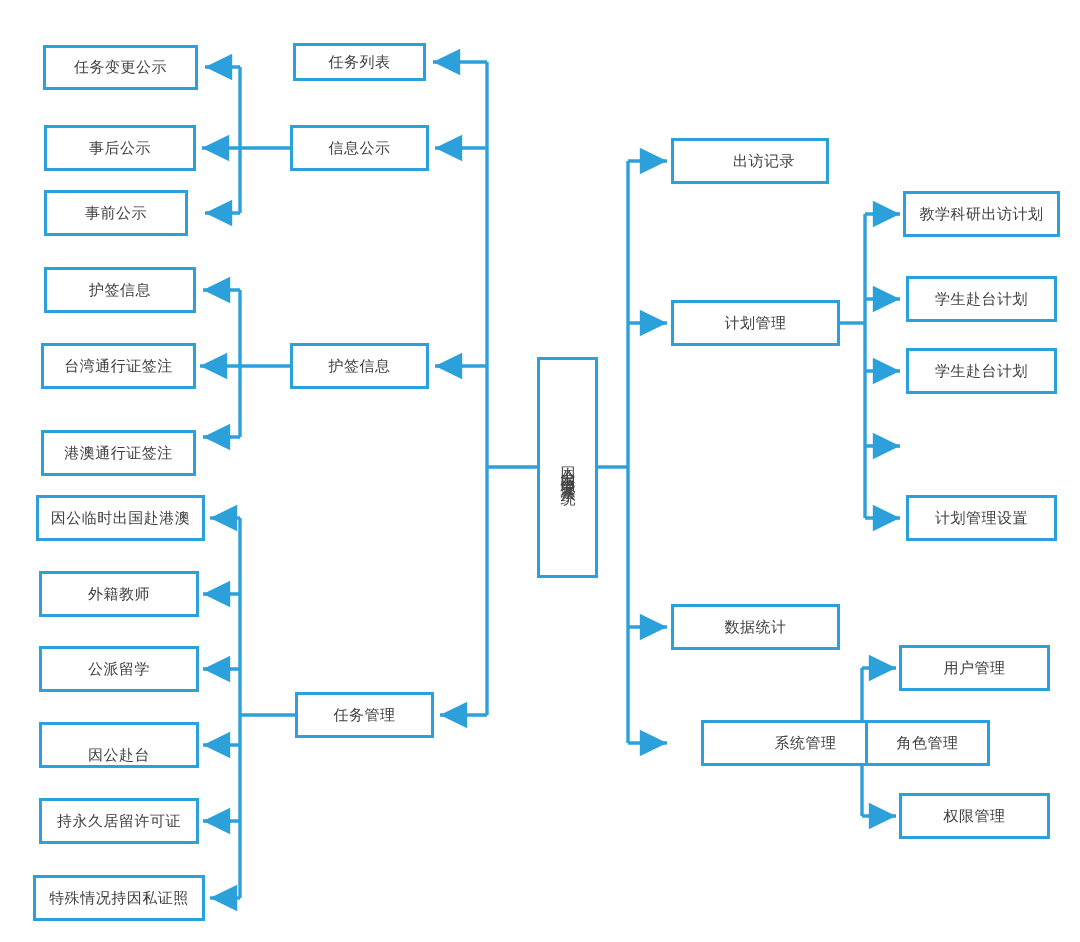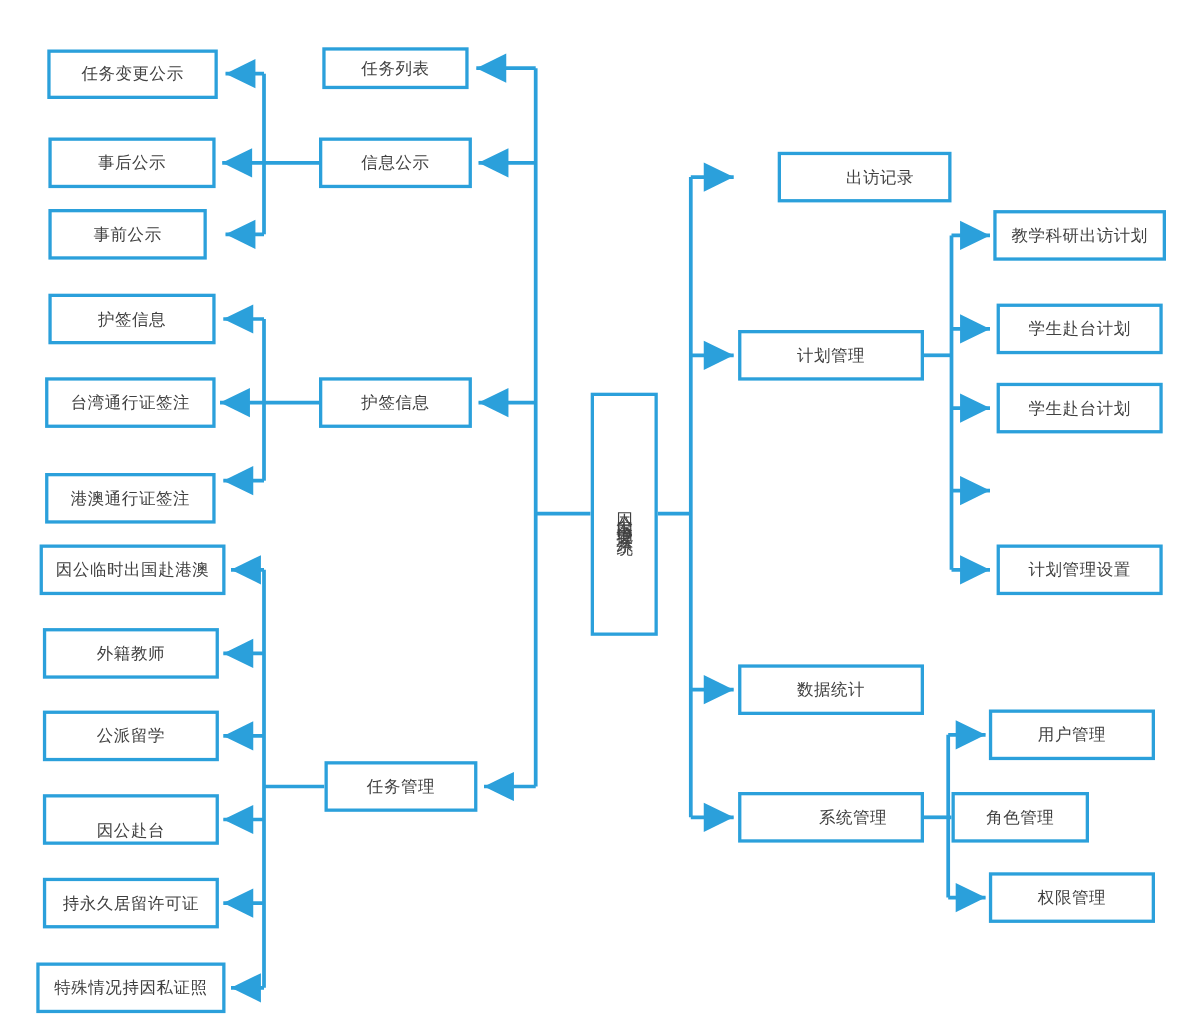--- a/index.html
+++ b/index.html
@@ -156,30 +156,30 @@
   <div class="node" style="left:39px;top:722px;width:160px;height:46px;align-items:flex-end;">
     <span class="label">因公赴台</span>
   </div>
   <div class="node" style="left:39px;top:798px;width:160px;height:46px;">
     <span class="label">持永久居留许可证</span>
   </div>
   <div class="node" style="left:33px;top:875px;width:172px;height:46px;">
     <span class="label">特殊情况持因私证照</span>
   </div>
 
-  <div class="node" style="left:707px;top:138px;width:158px;height:46px;padding-left:28px;">
+  <div class="node" style="left:671px;top:138px;width:158px;height:46px;padding-left:28px;">
     <span class="label">出访记录</span>
   </div>
   <div class="node" style="left:671px;top:300px;width:169px;height:46px;">
     <span class="label">计划管理</span>
   </div>
   <div class="node" style="left:671px;top:604px;width:169px;height:46px;">
     <span class="label">数据统计</span>
   </div>
-  <div class="node" style="left:671px;top:720px;width:169px;height:46px;padding-left:40px;">
+  <div class="node" style="left:701px;top:720px;width:169px;height:46px;padding-left:40px;">
     <span class="label">系统管理</span>
   </div>
 
   <div class="node" style="left:903px;top:191px;width:157px;height:46px;">
     <span class="label">教学科研出访计划</span>
   </div>
   <div class="node" style="left:906px;top:276px;width:151px;height:46px;">
     <span class="label">学生赴台计划</span>
   </div>
   <div class="node" style="left:906px;top:348px;width:151px;height:46px;">

